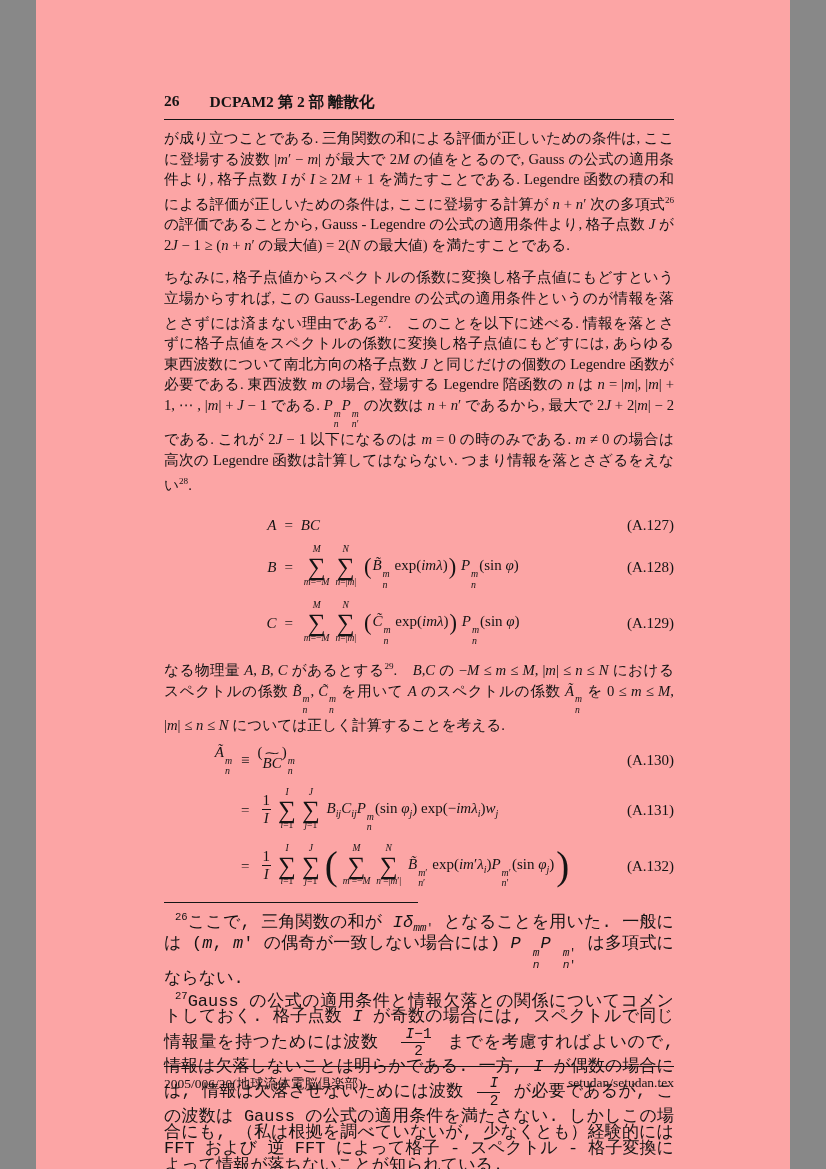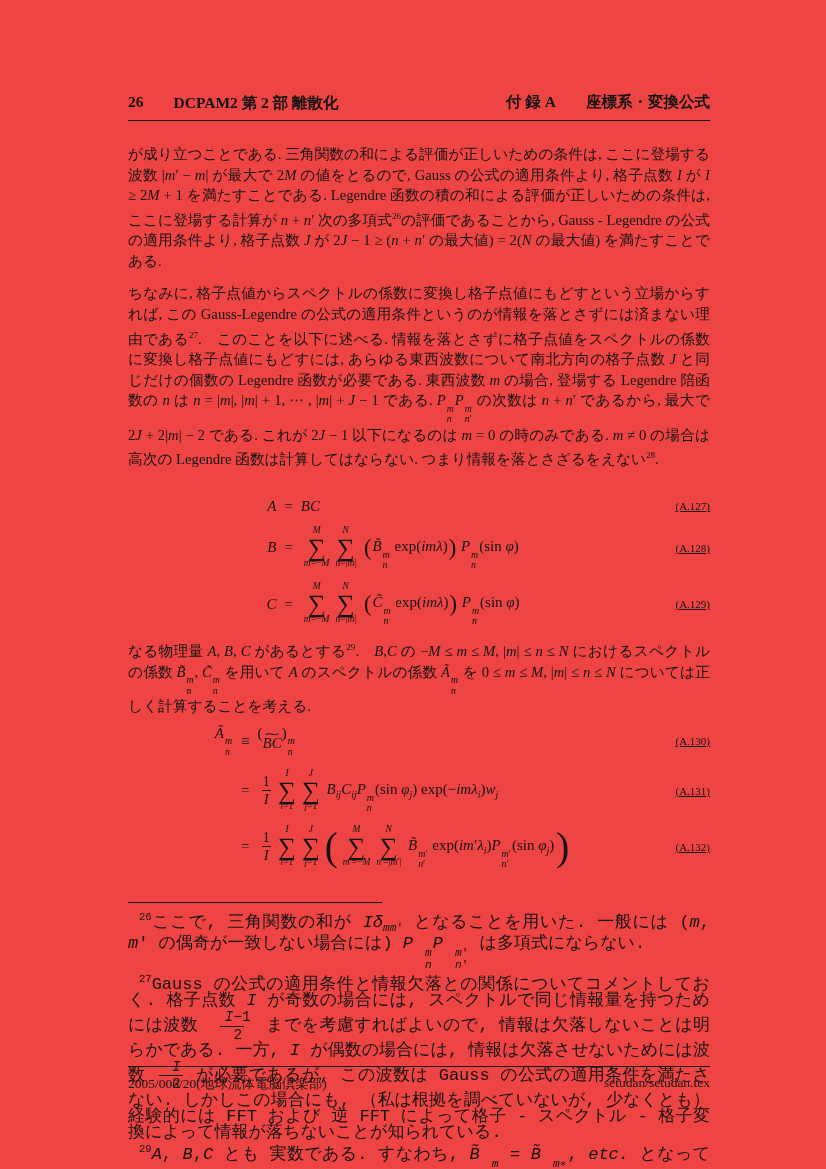--- a/index.html
+++ b/index.html
@@ -1,26 +1,26 @@
 <!DOCTYPE html>
 <html><head>
 <meta charset="utf-8">
 <style>
   html,body{margin:0;padding:0;background:#888;}
-  .page{position:relative;width:826px;height:1169px;margin:0 auto;background:#ef4444;
+  .page{position:relative;width:754px;height:1169px;margin:0 auto;background:#fca5a5;
         color:#141414;font-family:"Liberation Serif","DejaVu Serif",serif;overflow:hidden;}
   .content{padding:92px 116px 0 128px;}
   
   .header{display:flex;justify-content:space-between;align-items:baseline;
           font-weight:700;font-size:15.5px;padding-bottom:6px;border-bottom:1.5px solid #141414;}
   .h-left{display:flex;gap:30px;}
   
   .para{font-size:14.7px;line-height:20.6px;text-align:justify;margin:0 0 12px;}
-  .p1{margin-top:23px;}
-  .p2{margin-bottom:28px;}
+  .p1{margin-top:8px;}
+  .p2{margin-bottom:22px;}
   .p4{margin-bottom:4px;}
   .para i, .eqg i, .fn i{font-style:italic;}
   sup{font-size:0.62em;}
   
   .ss{display:inline-flex;flex-direction:column;align-items:flex-start;vertical-align:-0.45em;
       line-height:1;margin:0 1px;}
   .ss .t,.ss .b{font-size:0.66em;line-height:1.08;}
   .sb{font-size:0.66em;}
   .sum{display:inline-flex;flex-direction:column;align-items:center;margin:0 3px;
        vertical-align:middle;line-height:1;}
@@ -34,21 +34,21 @@
   .bp{font-size:1.5em;font-weight:300;vertical-align:middle;line-height:0.6;margin:0 1px;}
   .bp2{font-size:2.6em;font-weight:200;vertical-align:middle;line-height:0.45;margin:0 2px;}
   .wtld{display:inline-flex;flex-direction:column;align-items:center;line-height:1;vertical-align:baseline;}
   .wtld .wt{font-size:0.8em;line-height:0.45;height:0.4em;transform:scaleX(1.7);}
   
   .eqg{display:grid;grid-template-columns:1fr auto auto auto 1fr 52px;align-items:center;
        row-gap:10px;font-size:15px;margin:8px 0 10px;}
   .eqg .lhs{justify-self:end;}
   .eqg .rel{padding:0 8px;}
   .eqg .rhs{justify-self:start;font-family:Liberation Serif, serif;}
-  .eqg .eqno{justify-self:end;font-size:11px;text-decoration:underline;}
+  .eqg .eqno{justify-self:end;font-size:15px;}
   .eqg .sp{min-height:1px;}
   
   .footnotes{position:absolute;left:128px;right:116px;top:902px;font-size:17px;line-height:16.3px;
              text-align:justify;font-family:Liberation Mono, monospace;}
   .fnrule{width:254px;border-top:1px solid #141414;margin-bottom:6px;}
   .fn{margin:0;text-indent:11px;}
   
   .footer{position:absolute;left:128px;right:116px;top:1066px;border-top:1px solid #141414;
           padding-top:8px;display:flex;justify-content:space-between;font-size:13.5px;}
 </style>
@@ -56,21 +56,20 @@
 <body>
 
 <div class="page">
   <div class="content">
 
     <div class="header">
       <div class="h-left">
         <span>26</span>
         <span>DCPAM2 第 2 部 離散化</span>
       </div>
-      <div class="h-right">付 録 A　　座標系・変換公式</div>
     </div>
 
     <p class="para p1">が成り立つことである. 三角関数の和による評価が正しいための条件は, ここに登場する波数 |<i>m</i>′ − <i>m</i>| が最大で 2<i>M</i> の値をとるので, Gauss の公式の適用条件より, 格子点数 <i>I</i> が <i>I</i> ≥ 2<i>M</i> + 1 を満たすことである. Legendre 函数の積の和による評価が正しいための条件は, ここに登場する計算が <i>n</i> + <i>n</i>′ 次の多項式<sup>26</sup>の評価であることから, Gauss - Legendre の公式の適用条件より, 格子点数 <i>J</i> が 2<i>J</i> − 1 ≥ (<i>n</i> + <i>n</i>′ の最大値) = 2(<i>N</i> の最大値) を満たすことである.</p>
     <p class="para p2">ちなみに, 格子点値からスペクトルの係数に変換し格子点値にもどすという立場からすれば, この Gauss-Legendre の公式の適用条件というのが情報を落とさずには済まない理由である<sup>27</sup>.　このことを以下に述べる. 情報を落とさずに格子点値をスペクトルの係数に変換し格子点値にもどすには, あらゆる東西波数について南北方向の格子点数 <i>J</i> と同じだけの個数の Legendre 函数が必要である. 東西波数 <i>m</i> の場合, 登場する Legendre 陪函数の <i>n</i> は <i>n</i> = |<i>m</i>|, |<i>m</i>| + 1, ⋯ , |<i>m</i>| + <i>J</i> − 1 である. <i>P</i><span class="ss">
           <span class="t"><i>m</i></span>
           <span class="b"><i>n</i></span>
         </span><i>P</i><span class="ss">
           <span class="t"><i>m</i></span>
           <span class="b"><i>n</i>′</span>
         </span> の次数は <i>n</i> + <i>n</i>′ であるから, 最大で 2<i>J</i> + 2|<i>m</i>| − 2 である. これが 2<i>J</i> − 1 以下になるのは <i>m</i> = 0 の時のみである. <i>m</i> ≠ 0 の場合は高次の Legendre 函数は計算してはならない. つまり情報を落とさざるをえない<sup>28</sup>.</p>

